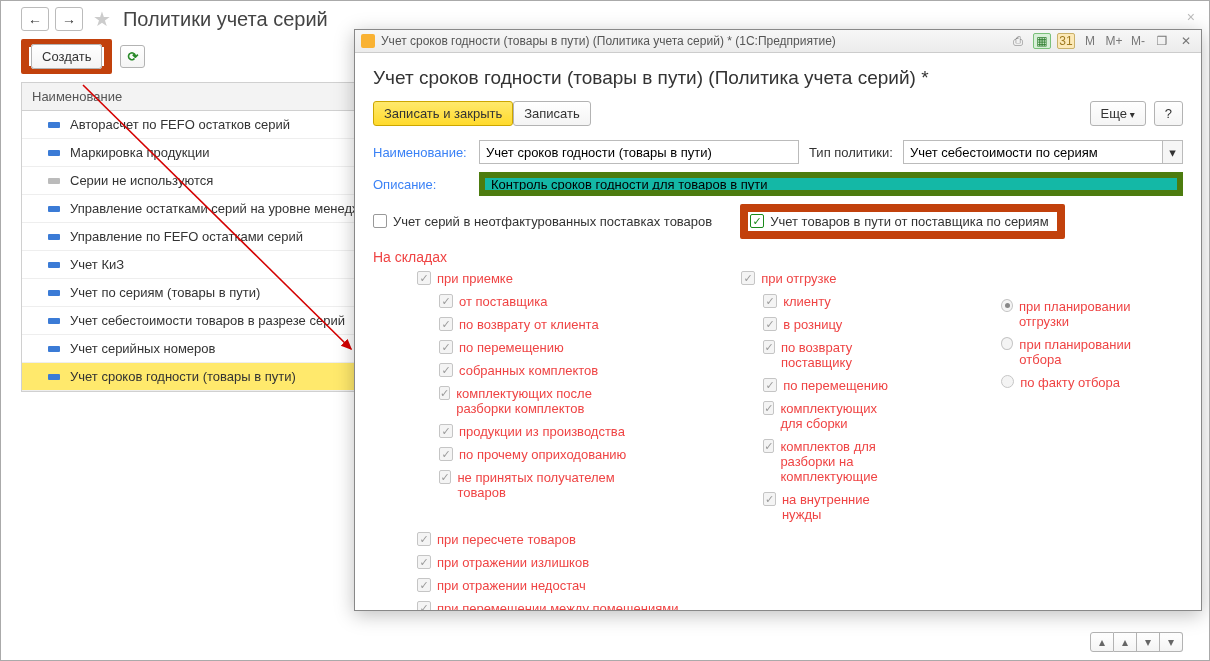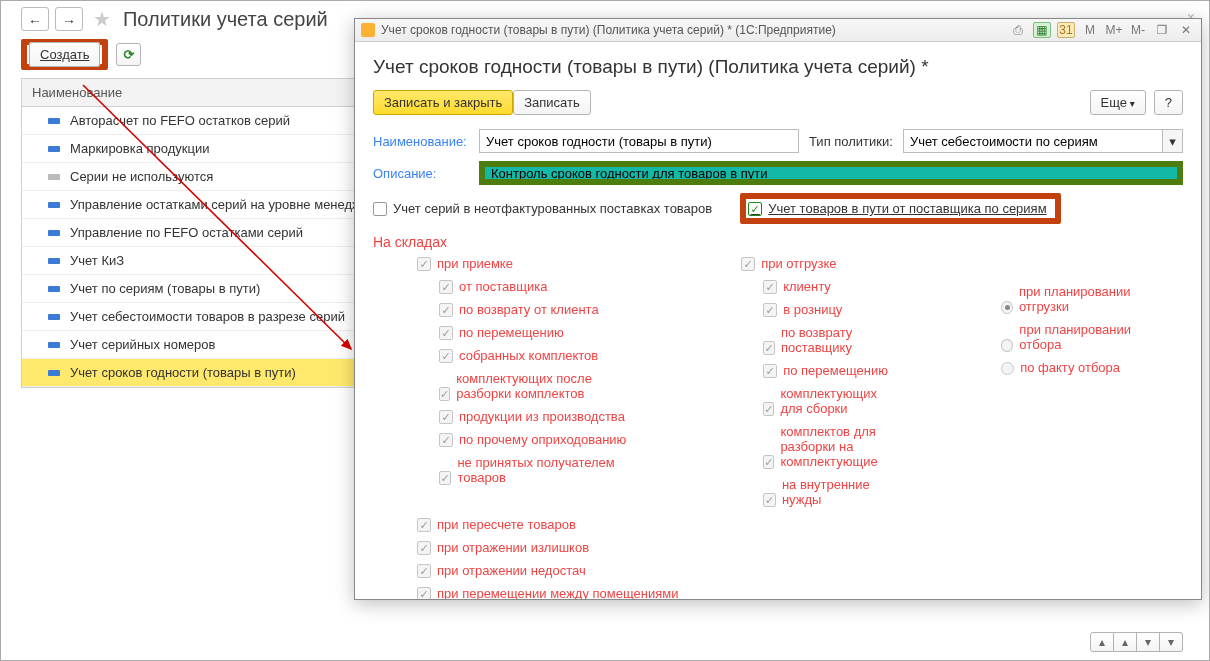--- a/index.html
+++ b/index.html
@@ -50,21 +50,21 @@
     background: linear-gradient(#fff,#f4f4f4);
     border-radius: 3px;
     padding: 4px 10px;
     cursor: pointer;
     font-size: 13px;
   }
   .btn.small { padding: 3px 6px; }
   .btn.yellow { background: linear-gradient(#ffe96c,#ffda2c); border-color: #cca600; }
   .btn.more::after { content: " ▾"; font-size: 10px; }
   .icon-refresh { color: #2a8a2a; font-weight: bold; }
-  .red-box { border: 6px solid #c2410c; padding: 2px; border-radius: 2px; text-decoration: underline; }
+  .red-box { border: 8px solid #c2410c; padding: 2px; border-radius: 2px; }
 
   .grid {
     margin: 0 20px;
     border: 1px solid #d0d0d0;
   }
   .grid-head {
     background: #f3f3f3;
     border-bottom: 1px solid #d0d0d0;
     padding: 6px 10px;
     color: #555;
@@ -89,21 +89,21 @@
     bottom: 8px; right: 26px;
     display: flex; gap: 0;
   }
   .bottom-scroll .btn { border-radius: 0; border-left-width: 0; padding: 2px 8px; font-size: 12px; color: #666;}
   .bottom-scroll .btn:first-child { border-left-width: 1px; border-radius: 3px 0 0 3px; }
   .bottom-scroll .btn:last-child { border-radius: 0 3px 3px 0; }
 
   
   .modal {
     position: absolute;
-    left: 353px; top: 17px;
+    left: 353px; top: 28px;
     width: 848px; height: 582px;
     border: 1px solid #888;
     background: #fff;
     box-shadow: 0 4px 18px rgba(0,0,0,.25);
     display: flex;
     flex-direction: column;
   }
   .modal-titlebar {
     background: linear-gradient(#f7f7f7,#ececec);
     border-bottom: 1px solid #ccc;
@@ -134,21 +134,21 @@
     font-size: 13px;
     height: 24px;
   }
   .input.hl { border: 6px solid #4d7c0f; background: #14b8a6; }
   .input.name { flex: 0 0 320px; }
   .select-wrap { display: flex; flex: 1; }
   .select-wrap .input { flex: 1; }
   .select-wrap .dd { border: 1px solid #bbb; border-left: none; width: 20px; height: 24px; display:flex;align-items:center;justify-content:center; background:#f6f6f6; cursor:pointer;}
   .input.desc { flex: 1; }
 
-  .check { display: flex; align-items: flex-end; gap: 6px; margin-right: 18px; }
+  .check { display: flex; align-items: flex-start; gap: 6px; margin-right: 18px; }
   .checkbox {
     width: 14px; height: 14px; border: 1px solid #999; background: #fff; border-radius: 2px;
     display: flex; align-items: center; justify-content: center; font-size: 11px;
   }
   .checkbox.checked::before { content: "✓"; }
   .checkbox.green.checked { color: #1a8a1a; border-color: #1a8a1a; }
   .checkbox.dis { background: #f4f4f4; border-color: #c5c5c5; color: #9a9a9a; }
 
   .radio {
     width: 13px; height: 13px; border: 1px solid #999; border-radius: 50%; background:#fff;

